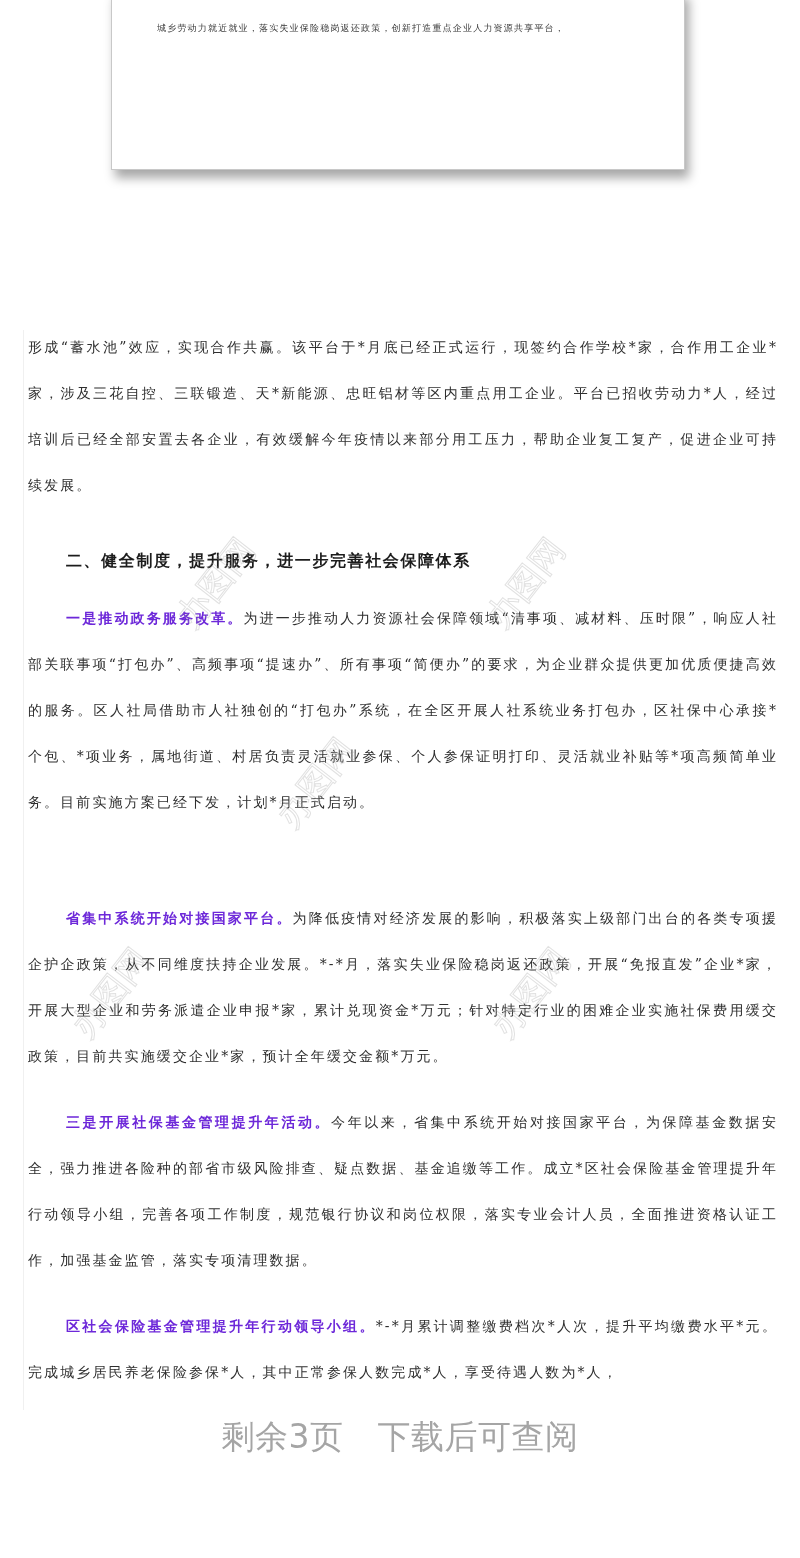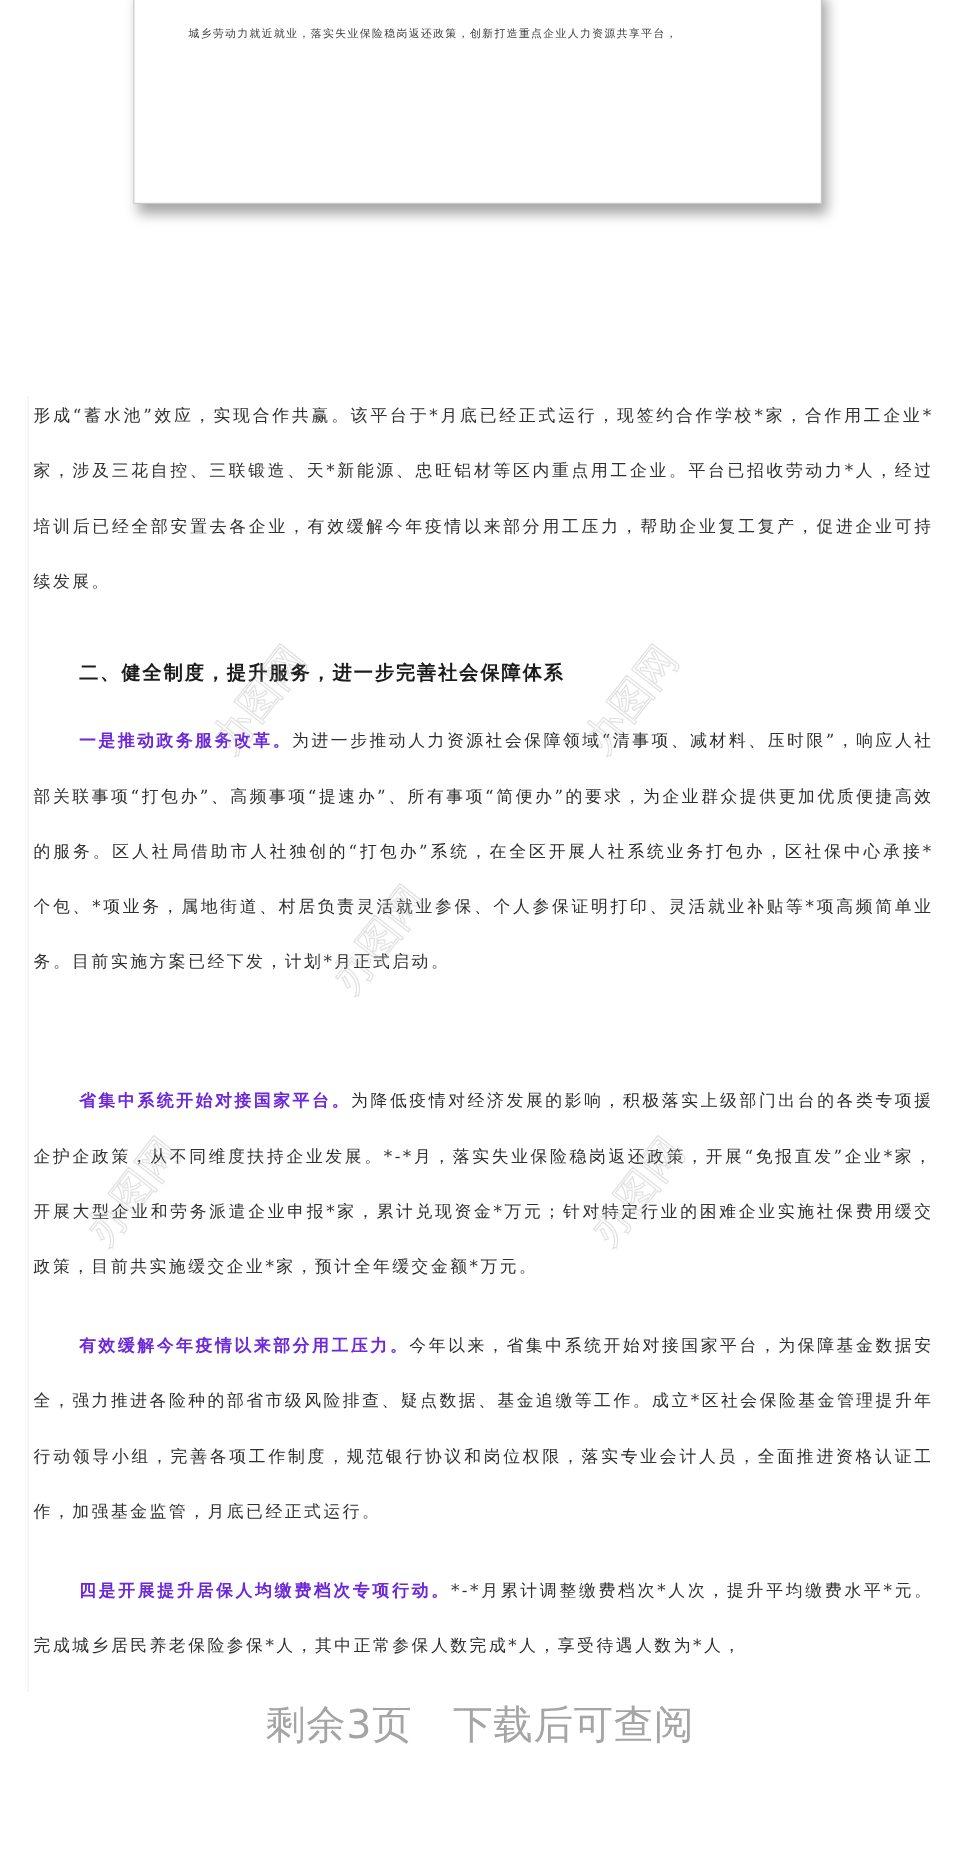--- a/index.html
+++ b/index.html
@@ -116,25 +116,25 @@
 
   <p class="para indent" style="top:265px; margin:0;">
     <span class="lead">一是推动政务服务改革。</span><span>为进一步推动人力资源社会保障领域“清事项、减材料、压时限”，响应人社部关联事项“打包办”、高频事项“提速办”、所有事项“简便办”的要求，为企业群众提供更加优质便捷高效的服务。区人社局借助市人社独创的“打包办”系统，在全区开展人社系统业务打包办，区社保中心承接*个包、*项业务，属地街道、村居负责灵活就业参保、个人参保证明打印、灵活就业补贴等*项高频简单业务。目前实施方案已经下发，计划*月正式启动。</span>
   </p>
 
   <p class="para indent" style="top:565px; margin:0;">
     <span class="lead">省集中系统开始对接国家平台。</span><span>为降低疫情对经济发展的影响，积极落实上级部门出台的各类专项援企护企政策，从不同维度扶持企业发展。*-*月，落实失业保险稳岗返还政策，开展“免报直发”企业*家，开展大型企业和劳务派遣企业申报*家，累计兑现资金*万元；针对特定行业的困难企业实施社保费用缓交政策，目前共实施缓交企业*家，预计全年缓交金额*万元。</span>
   </p>
 
   <p class="para indent" style="top:769px; margin:0;">
-    <span class="lead">有效缓解今年疫情以来部分用工压力。</span><span>今年以来，省集中系统开始对接国家平台，为保障基金数据安全，强力推进各险种的部省市级风险排查、疑点数据、基金追缴等工作。成立*区社会保险基金管理提升年行动领导小组，完善各项工作制度，规范银行协议和岗位权限，落实专业会计人员，全面推进资格认证工作，加强基金监管，月底已经正式运行。</span>
+    <span class="lead">三是开展社保基金管理提升年活动。</span><span>今年以来，省集中系统开始对接国家平台，为保障基金数据安全，强力推进各险种的部省市级风险排查、疑点数据、基金追缴等工作。成立*区社会保险基金管理提升年行动领导小组，完善各项工作制度，规范银行协议和岗位权限，落实专业会计人员，全面推进资格认证工作，加强基金监管，落实专项清理数据。</span>
   </p>
 
   <p class="para indent" style="top:973px; margin:0;">
-    <span class="lead">四是开展提升居保人均缴费档次专项行动。</span><span>*-*月累计调整缴费档次*人次，提升平均缴费水平*元。完成城乡居民养老保险参保*人，其中正常参保人数完成*人，享受待遇人数为*人，</span>
+    <span class="lead">区社会保险基金管理提升年行动领导小组。</span><span>*-*月累计调整缴费档次*人次，提升平均缴费水平*元。完成城乡居民养老保险参保*人，其中正常参保人数完成*人，享受待遇人数为*人，</span>
   </p>
 </div>
 
 <div class="watermark" style="left:165px; top:560px;">办图网</div>
 <div class="watermark" style="left:475px; top:560px;">办图网</div>
 <div class="watermark" style="left:265px; top:760px;">办图网</div>
 <div class="watermark" style="left:60px; top:970px;">办图网</div>
 <div class="watermark" style="left:480px; top:970px;">办图网</div>
 
 <div class="remaining">

